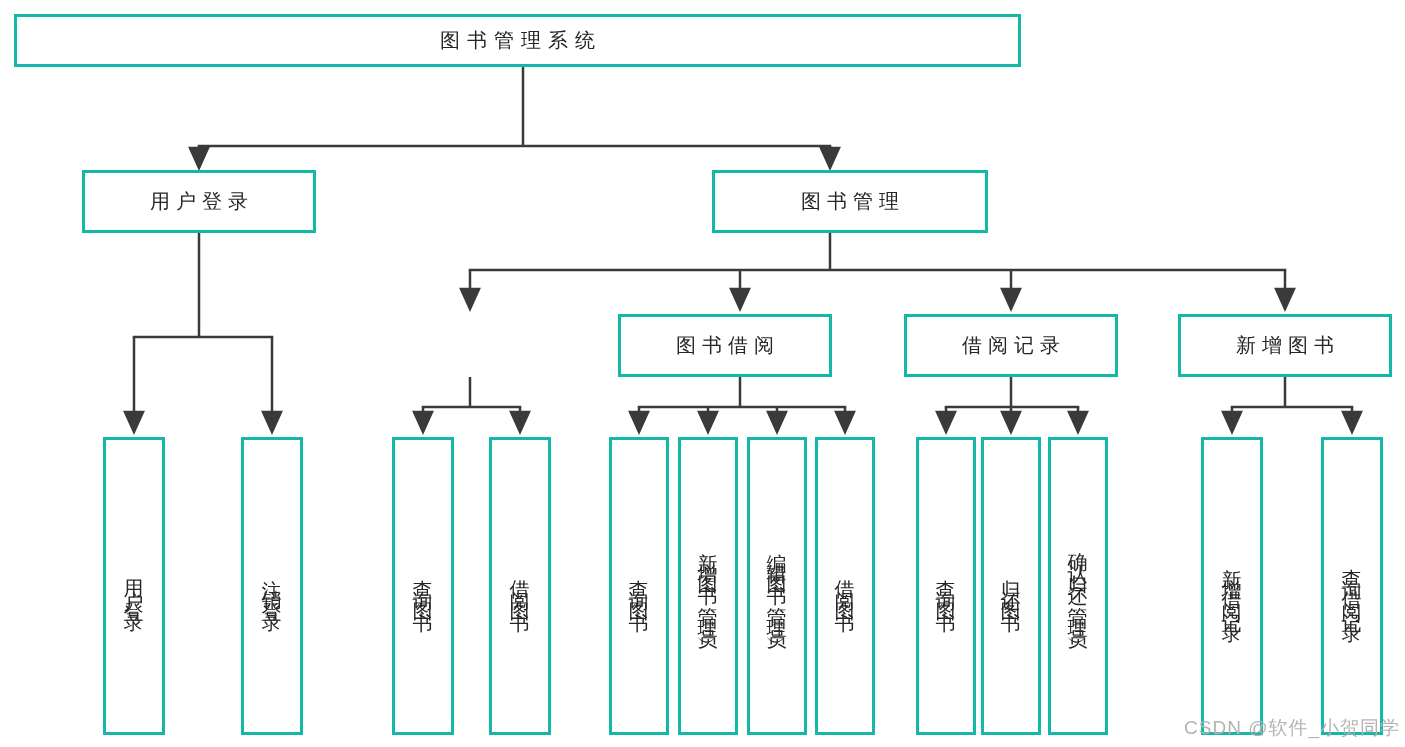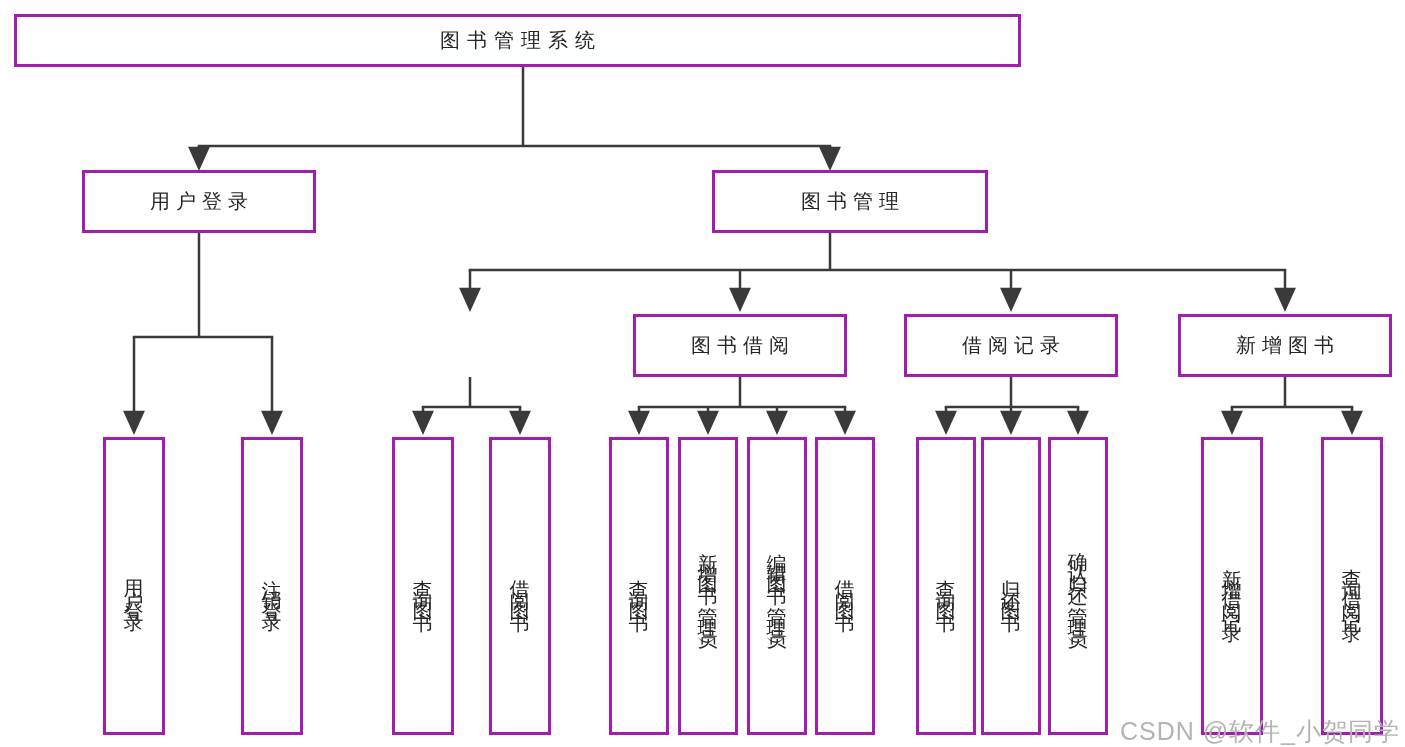--- a/index.html
+++ b/index.html
@@ -14,21 +14,21 @@
   }
   #wires {
     position: absolute;
     left: 0; top: 0;
     width: 1405px; height: 747px;
     z-index: 1;
   }
   .box {
     position: absolute;
     box-sizing: border-box;
-    border: 3px solid #a21caf;
+    border: 3px solid #14b8a6;
     background: #ffffff;
     display: flex;
     align-items: center;
     justify-content: center;
     z-index: 2;
   }
   .hbox span {
     font-size: 20px;
     letter-spacing: 6px;
     padding-left: 6px;
@@ -42,21 +42,21 @@
     writing-mode: vertical-rl;
     text-orientation: mixed;
     font-size: 20px;
     letter-spacing: 11px;
     line-height: 1;
   }
   #watermark {
     position: absolute;
     right: 5px;
     top: 715px;
-    font-size: 25px;
+    font-size: 19px;
     letter-spacing: 1px;
     color: #b3b3b3;
     z-index: 3;
     white-space: nowrap;
   }
 </style>
 </head>
 <body>
 
 <div id="canvas">
@@ -129,21 +129,21 @@
     <span>图书管理系统</span>
   </div>
 
   <div class="box hbox" style="left:82px;top:170px;width:234px;height:63px">
     <span>用户登录</span>
   </div>
   <div class="box hbox" style="left:712px;top:170px;width:276px;height:63px">
     <span>图书管理</span>
   </div>
 
-  <div class="box hbox" style="left:633px;top:314px;width:214px;height:63px">
+  <div class="box hbox" style="left:618px;top:314px;width:214px;height:63px">
     <span>图书借阅</span>
   </div>
   <div class="box hbox" style="left:904px;top:314px;width:214px;height:63px">
     <span>借阅记录</span>
   </div>
   <div class="box hbox" style="left:1178px;top:314px;width:214px;height:63px">
     <span>新增图书</span>
   </div>
 
   <div class="box leaf" style="left:103px;top:437px;width:62px;height:298px">

